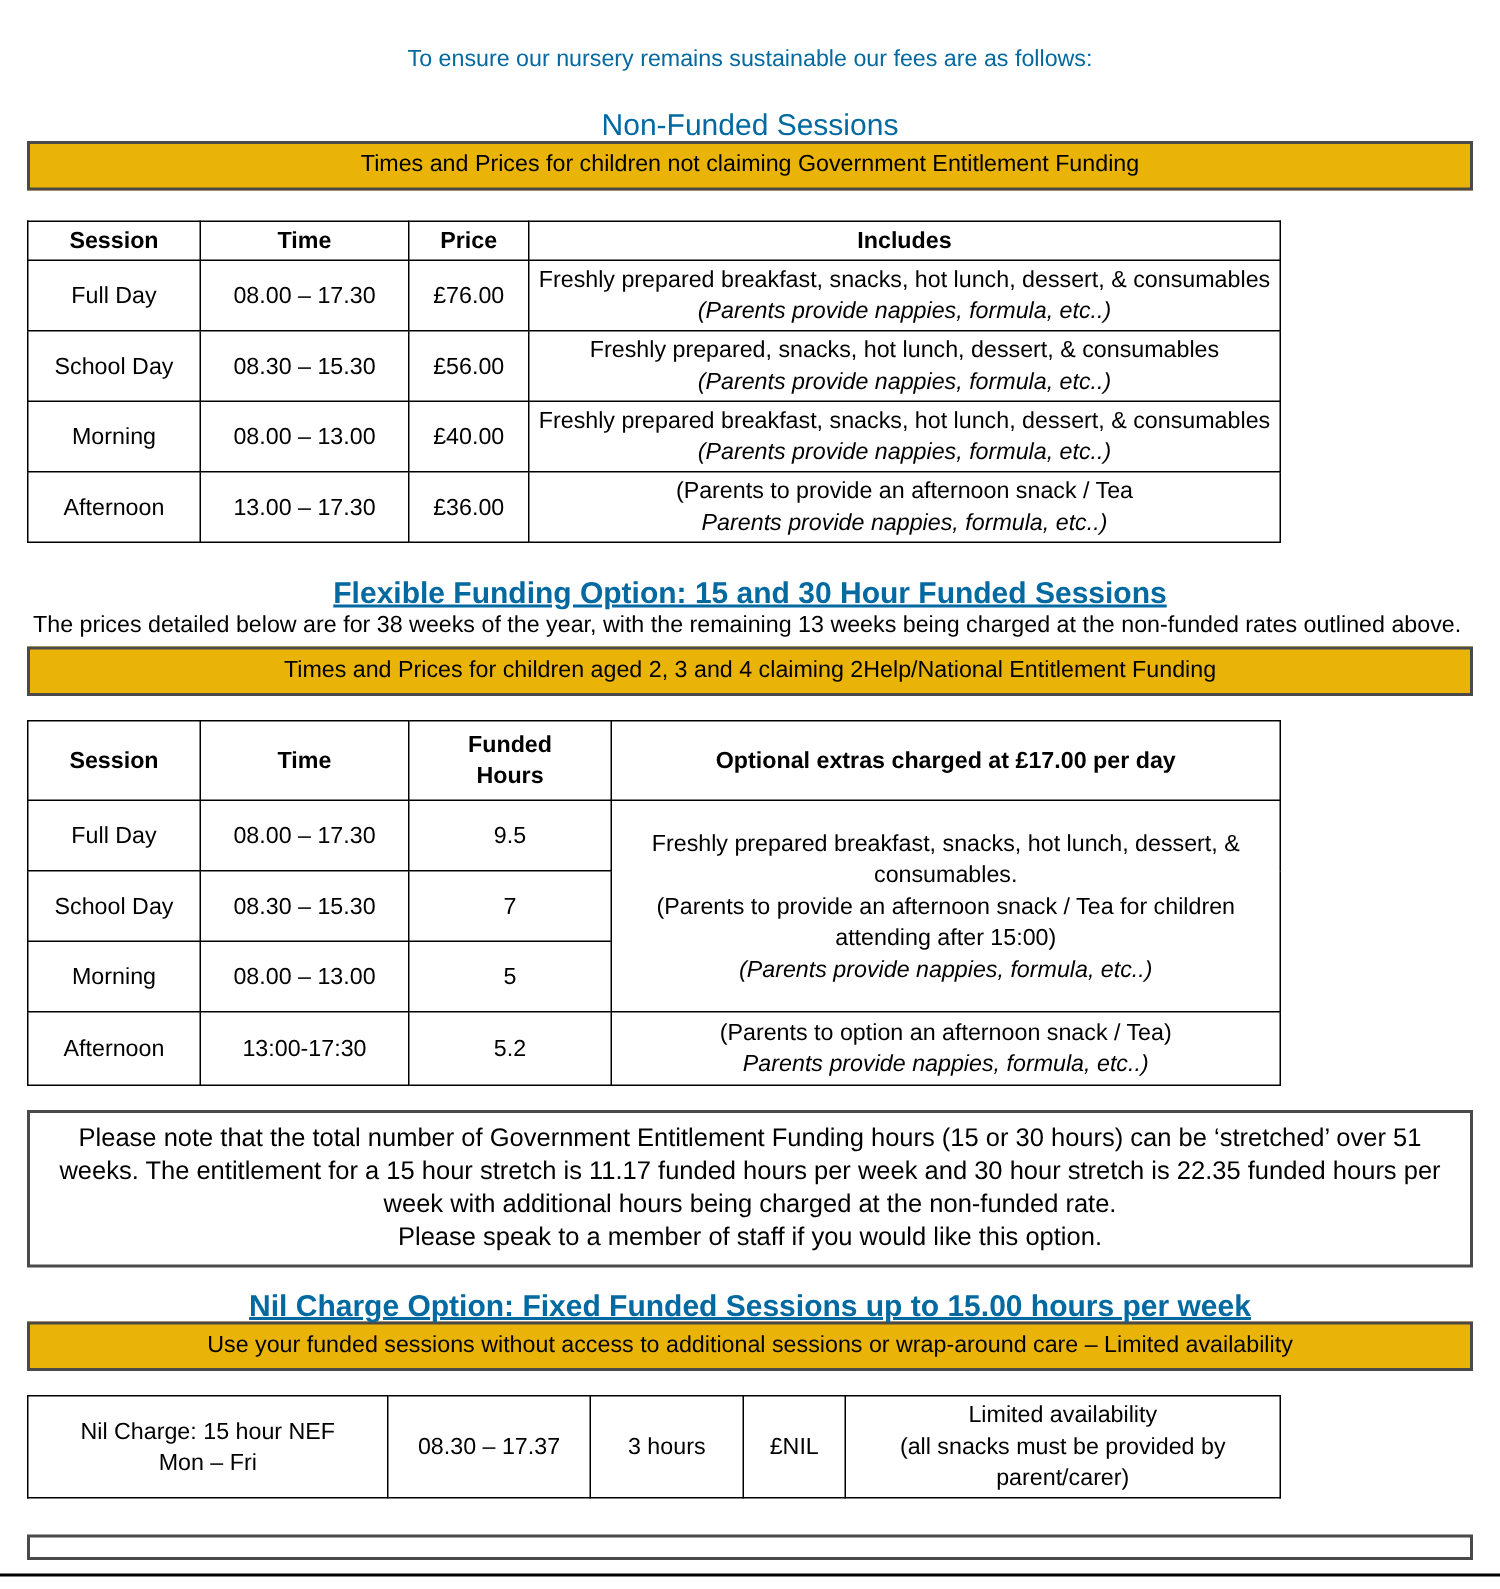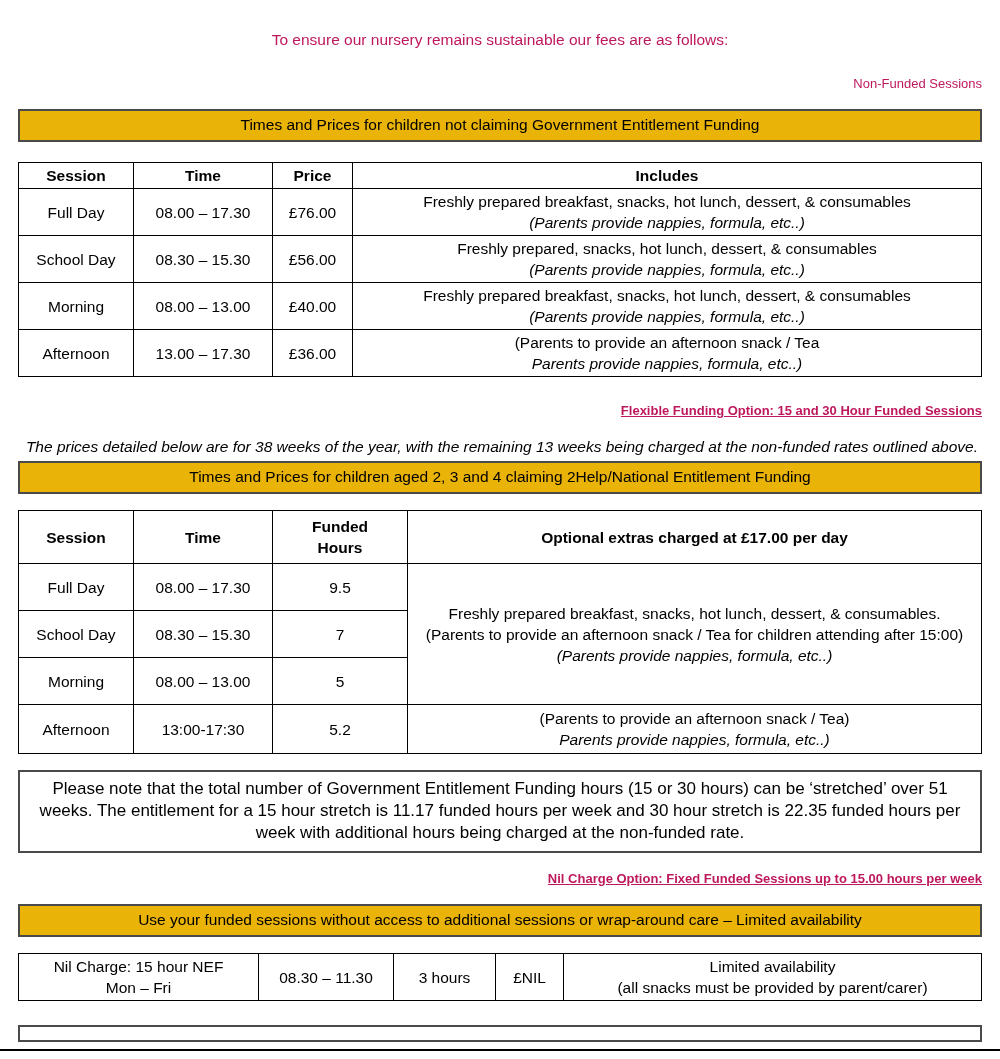--- a/index.html
+++ b/index.html
@@ -15,39 +15,39 @@
     font-size: 15px;
     position: relative;
     overflow: hidden;
   }
   .page {
     width: 1000px;
     box-sizing: border-box;
     padding: 0 18px;
   }
   .green {
-    color: #be185d;
-  }
-  .center { text-align: right; font-style: italic; }
+    color: #0369a1;
+  }
+  .center { text-align: left; }
   .bold { font-weight: bold; }
   .uline { text-decoration: underline; }
 
   
   .intro-line {
     text-align: center;
     font-size: 15.5px;
     line-height: 20px;
     padding-top: 30px;
   }
   .section-title {
-    text-align: right;
-    font-size: 13px;
+    text-align: center;
+    font-size: 20px;
     line-height: 20px;
     padding-top: 24px;
-    padding-bottom: 15px;
+    padding-bottom: 0;
   }
   .section-title.tight { padding-top: 16px; }
 
   
   .banner {
     border: 2px solid #4a4a4a;
     text-align: center;
     font-size: 15.5px;
     line-height: 22px;
     padding: 3px 4px 4px 4px;
@@ -62,21 +62,21 @@
     font-size: 17px;
     line-height: 22px;
     padding: 6px 12px 7px 12px;
     box-sizing: border-box;
     background: #fff;
   }
 
   
   table.grid {
     border-collapse: collapse;
-    width: 964px;
+    width: 836px;
     table-layout: fixed;
     background: #fff;
   }
   table.grid td, table.grid th {
     border: 1px solid #000000;
     font-size: 15.5px;
     line-height: 21px;
     padding: 2px 4px;
     vertical-align: middle;
     text-align: center;
@@ -219,31 +219,32 @@
       <tr>
         <td style="height:42px">Morning</td>
         <td>08.00 – 13.00</td>
         <td>5</td>
       </tr>
       <tr>
         <td style="height:44px">Afternoon</td>
         <td>13:00-17:30</td>
         <td>5.2</td>
         <td>
-          <div>(Parents to provide an afternoon snack / Tea)</div>
+          <div>(Parents to option an afternoon snack / Tea)</div>
           <div class="sub">Parents provide nappies, formula, etc..)</div>
         </td>
       </tr>
     </tbody>
   </table>
 
   <div class="gap-16"></div>
 
   <div class="notebox">
     <div>Please note that the total number of Government Entitlement Funding hours (15 or 30 hours) can be ‘stretched’ over 51 weeks. The entitlement for a 15 hour stretch is 11.17 funded hours per week and 30 hour stretch is 22.35 funded hours per week with additional hours being charged at the non-funded rate.</div>
+    <div>Please speak to a member of staff if you would like this option.</div>
   </div>
 
   <div class="section-title green bold uline tight">Nil Charge Option:  Fixed Funded Sessions up to 15.00 hours per week</div>
   <div class="banner">Use your funded sessions without access to additional sessions or wrap-around care – Limited availability</div>
 
   <div class="gap-16"></div>
 
   <table class="grid t3">
     <colgroup>
         <col class="c1">
@@ -251,21 +252,21 @@
         <col class="c3">
         <col class="c4">
         <col>
       </colgroup>
     <tbody>
       <tr>
         <td>
           <div>Nil Charge: 15 hour NEF</div>
           <div>Mon – Fri</div>
         </td>
-        <td>08.30 – 11.30</td>
+        <td>08.30 – 17.37</td>
         <td>3 hours</td>
         <td>£NIL</td>
         <td>
           <div>Limited availability</div>
           <div>(all snacks must be provided by parent/carer)</div>
         </td>
       </tr>
     </tbody>
   </table>
 

